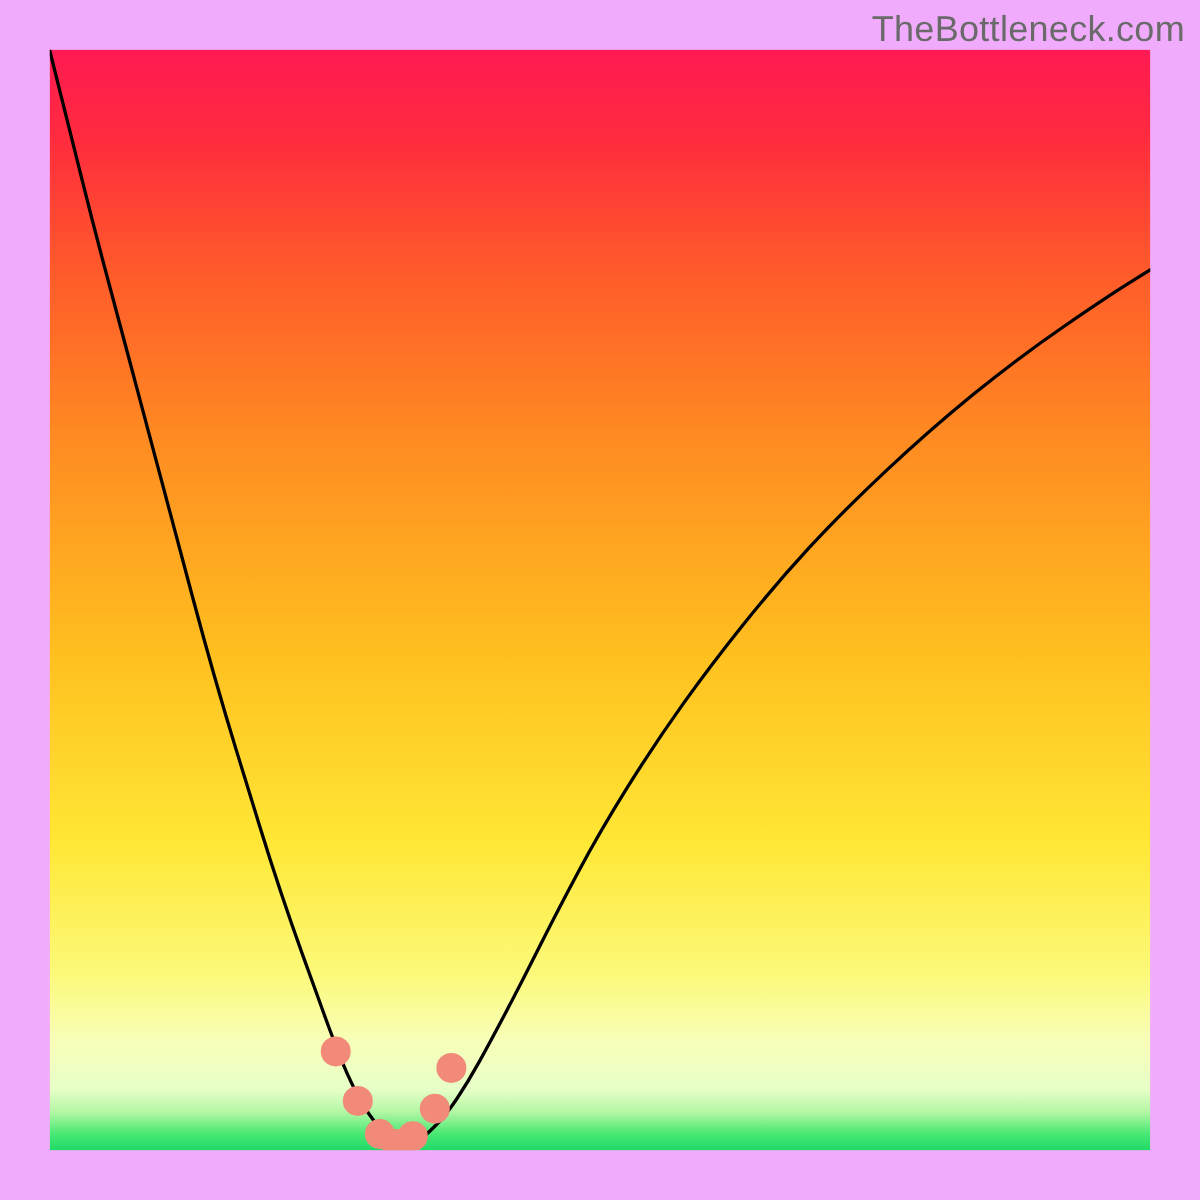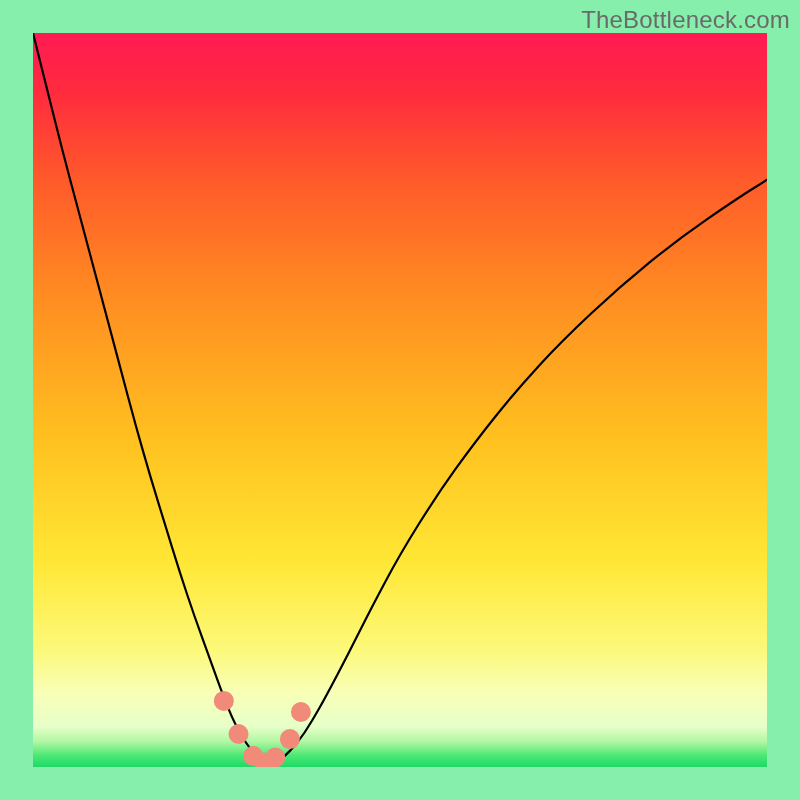--- a/index.html
+++ b/index.html
@@ -10,21 +10,21 @@
     background: #000;
     overflow: hidden;
     font-family: Arial, Helvetica, sans-serif;
   }
   .frame {
     position: absolute;
     left: 0;
     top: 0;
     width: 800px;
     height: 800px;
-    background: #86efac;
+    background: #f0abfc;
   }
   .watermark {
     position: absolute;
     top: 6px;
     right: 10px;
     color: #6a6a6a;
     font-size: 24px;
     font-weight: 400;
     letter-spacing: 0.2px;
     user-select: none;

